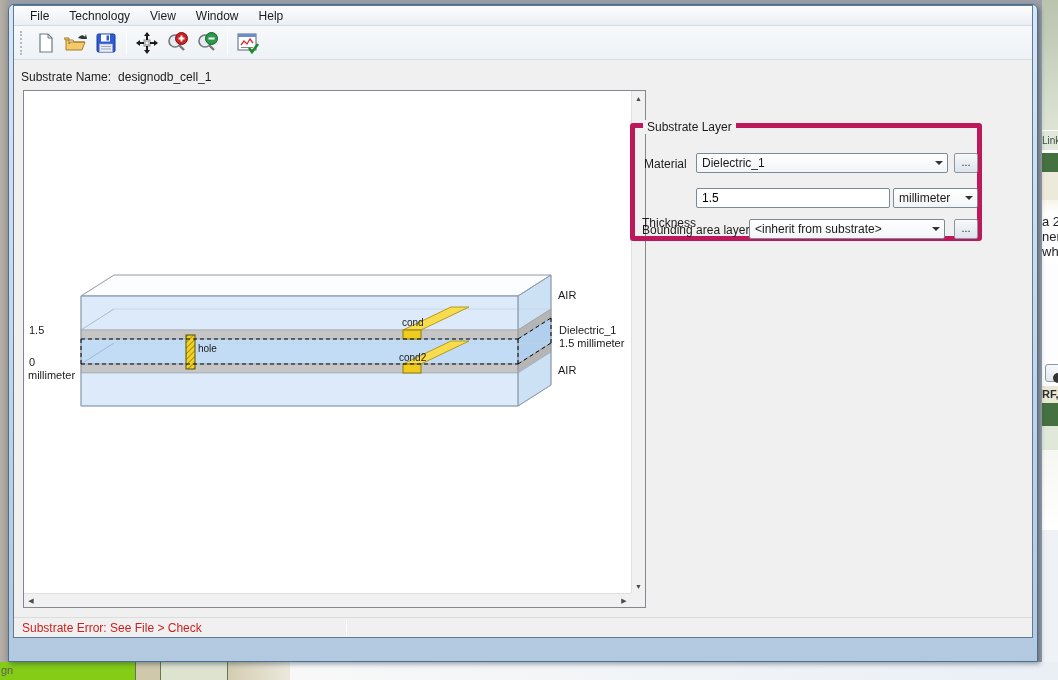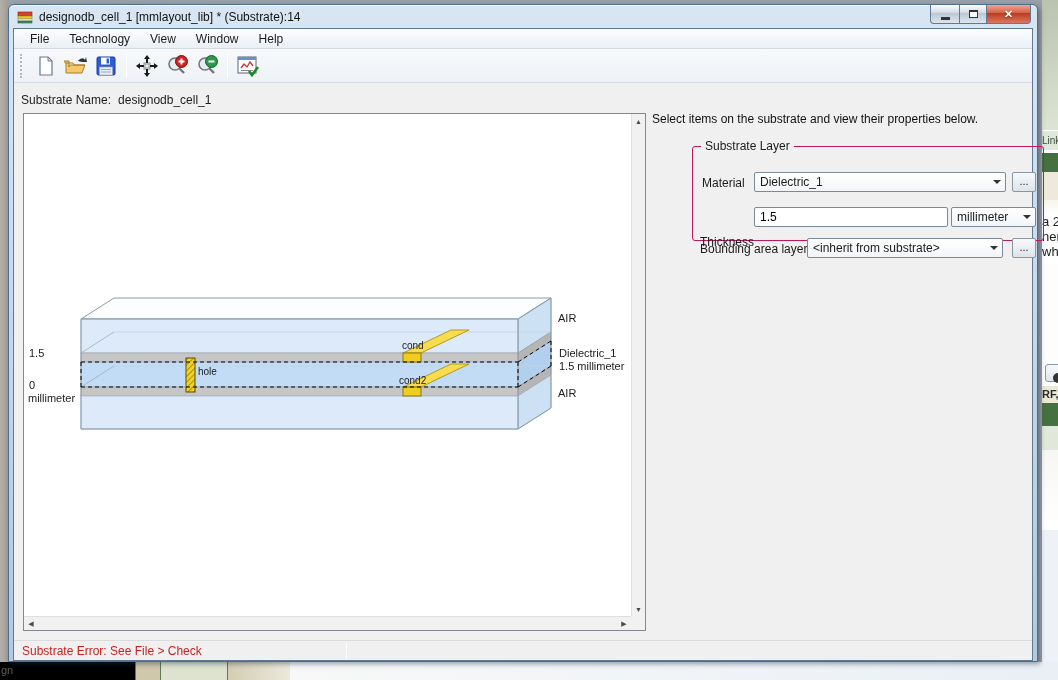--- a/index.html
+++ b/index.html
@@ -21,21 +21,21 @@
   .frag-btn    { top:360px; height:26px; background:#fff; }
   .frag-btn .half-btn { position:absolute; left:3px; top:4px; width:20px; height:18px; border:1px solid #8a97a3; border-radius:3px; background:linear-gradient(#f8fafc,#dfe6ec); }
   .frag-btn .half-glyph { position:absolute; left:7px; top:8px; width:10px; height:10px; border-radius:50%; background:#333; }
   .frag-rf     { top:386px; height:17px; background:#ece8d6; font-size:11px; font-weight:bold; color:#2c2c2c; line-height:17px; }
   .frag-green2 { top:403px; height:23px; background:#45703f; }
   .frag-lgreen { top:426px; height:24px; background:#dfe8d9; }
   .frag-fade2  { top:450px; height:80px; background:linear-gradient(180deg,#f6f6f2,#fff); }
   .frag-end    { top:530px; height:150px; background:#eef2f6; }
 
   .bg-bottom { position:absolute; left:0; top:662px; width:1058px; height:18px; background:#fafafa; overflow:hidden; }
-  .bb-khaki { position:absolute; left:0; top:0; width:135px; height:18px; background:#000000; color:#5f6050; font-size:11px; line-height:16px; padding-left:1px; }
+  .bb-khaki { position:absolute; left:0; top:0; width:135px; height:18px; background:#84cc16; color:#5f6050; font-size:11px; line-height:16px; padding-left:1px; }
   .bb-cell1 { position:absolute; left:135px; top:0; width:25px; height:18px; background:#cfc8ab; border-left:1px solid #5d7a52; }
   .bb-cell2 { position:absolute; left:160px; top:0; width:67px; height:18px; background:#dde3cf; border-left:1px solid #5d7a52; }
   .bb-cell3 { position:absolute; left:227px; top:0; width:63px; height:18px; background:linear-gradient(90deg,#d4cdb2,#ece9dc); border-left:1px solid #5d7a52; }
   .bb-rest  { position:absolute; left:290px; top:0; width:768px; height:18px; background:linear-gradient(90deg,#f8f8f8,#e9eff5); }
 
   
   #win { position:absolute; left:8px; top:4px; width:1030px; height:658px;
          background:linear-gradient(180deg,#d8e6f4,#b3c9df); border:1px solid #4d6f8f;
          border-radius:6px 6px 0 0; box-shadow:2px 2px 5px rgba(30,50,70,.45), inset 0 1px 0 rgba(255,255,255,.7); }
   .titlebar { height:23px; display:flex; align-items:center; padding-left:8px; position:relative; }
@@ -69,21 +69,21 @@
   .canvas svg { display:block; }
   .vsb { background:#f1f1f1; border-left:1px solid #e0e0e0; display:flex; flex-direction:column; justify-content:space-between; align-items:center; }
   .hsb { background:#f1f1f1; border-top:1px solid #e0e0e0; display:flex; justify-content:space-between; align-items:center; }
   .sb-arrow { font-size:7px; color:#4a4a4a; width:14px; height:14px; display:flex; align-items:center; justify-content:center; }
   .sb-corner { background:#f1f1f1; }
 
   
   .hint { position:absolute; font-size:12px; color:#111; }
   .hint1 { left:638px; top:6px; }
   .hint2 { left:638px; top:29px; }
-  .groupbox { position:absolute; left:678px; top:63px; width:352px; height:95px; border:1px solid #be185d; border-radius:3px; }
+  .groupbox { position:absolute; left:616px; top:63px; width:352px; height:118px; border:5px solid #be185d; border-radius:3px; }
   .legend { position:absolute; top:-8px; left:8px; background:#f0f0f0; padding:0 4px; font-size:12px; }
   .gb-label { position:absolute; font-size:12px; }
   .combo { position:absolute; height:20px; border:1px solid #7b8a97; border-radius:2px; background:linear-gradient(180deg,#fff,#f2f5f8); display:flex; align-items:center; }
   .combo .val { flex:1; padding-left:5px; font-size:12px; white-space:nowrap; overflow:hidden; }
   .combo .arrow { width:16px; display:flex; align-items:center; justify-content:center; }
   .tri-down { width:0; height:0; border-left:4px solid transparent; border-right:4px solid transparent; border-top:4px solid #333; }
   .textbox { position:absolute; height:20px; border:1px solid #7b8a97; border-radius:2px; background:#fff; font-family:"Liberation Sans",sans-serif; font-size:12px; padding-left:5px; }
   .browse-btn { position:absolute; width:24px; height:20px; border:1px solid #8a97a3; border-radius:2px; background:linear-gradient(180deg,#f7f9fb,#dde4ea); font-size:11px; text-align:center; line-height:16px; color:#222; }
 
   .statusbar { height:20px; background:#f0f0f0; border-top:1px solid #dcdcdc; position:relative; display:flex; align-items:center; }
@@ -120,40 +120,20 @@
 </div>
 <div class="bg-bottom">
   <div class="bb-khaki">gn</div>
   <div class="bb-cell1"></div>
   <div class="bb-cell2"></div>
   <div class="bb-cell3"></div>
   <div class="bb-rest"></div>
 </div>
 
 <div id="win">
-  <div class="titlebar">
-    <svg class="title-icon" viewBox="0 0 16 16">
-      <rect x="1" y="3" width="14" height="4" fill="#cf4433" stroke="#7a2a1a" stroke-width="0.6"></rect>
-      <rect x="1" y="7" width="14" height="3" fill="#e8c832" stroke="#9a8520" stroke-width="0.6"></rect>
-      <rect x="1" y="10" width="14" height="2" fill="#f2f2f2" stroke="#999" stroke-width="0.5"></rect>
-      <rect x="1" y="12" width="14" height="2" fill="#3f8a62" stroke="#245a3a" stroke-width="0.6"></rect>
-    </svg>
-    <span class="title-text">designodb_cell_1 [mmlayout_lib] * (Substrate):14</span>
-    <div class="win-buttons">
-      <div class="win-btn min">
-          <div class="glyph-min"></div>
-        </div>
-      <div class="win-btn max">
-          <div class="glyph-max"></div>
-        </div>
-      <div class="win-btn close">
-          <span class="glyph-close">✕</span>
-        </div>
-    </div>
-  </div>
 
   <div class="client">
     <div class="menubar">
       <span class="menu-item">File</span>
       <span class="menu-item">Technology</span>
       <span class="menu-item">View</span>
       <span class="menu-item">Window</span>
       <span class="menu-item">Help</span>
     </div>
 
@@ -302,21 +282,20 @@
           <div class="sb-arrow">▲</div>
           <div class="sb-arrow">▼</div>
         </div>
         <div class="hsb">
           <div class="sb-arrow">◀</div>
           <div class="sb-arrow">▶</div>
         </div>
         <div class="sb-corner"></div>
       </div>
 
-      <div class="hint hint2">Select items on the substrate and view their properties below.</div>
 
       <div class="groupbox">
         <span class="legend">Substrate Layer</span>
 
         <span class="gb-label" style="left:9px; top:29px;">Material</span>
         <div class="combo" style="left:61px; top:25px; width:252px;">
           <span class="val">Dielectric_1</span>
           <span class="arrow">
               <span class="tri-down"></span>
             </span>

